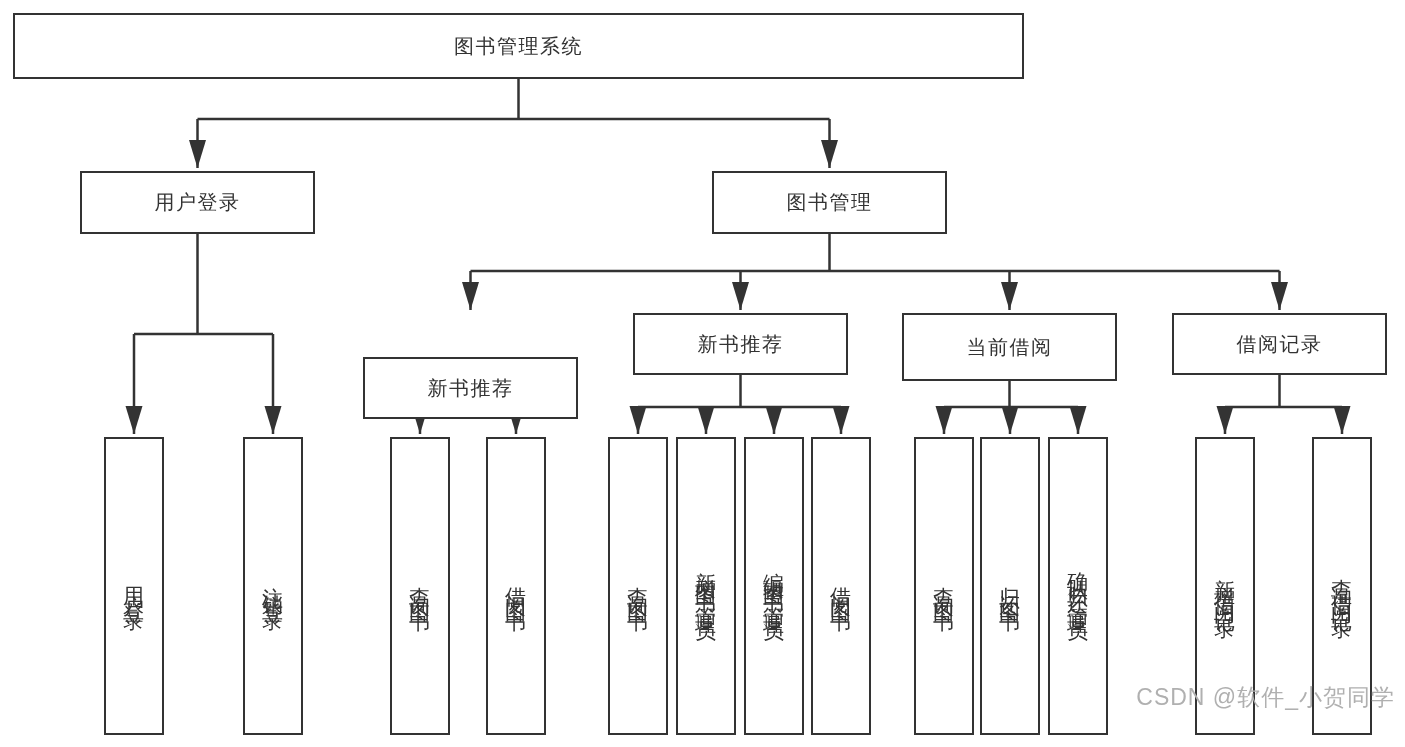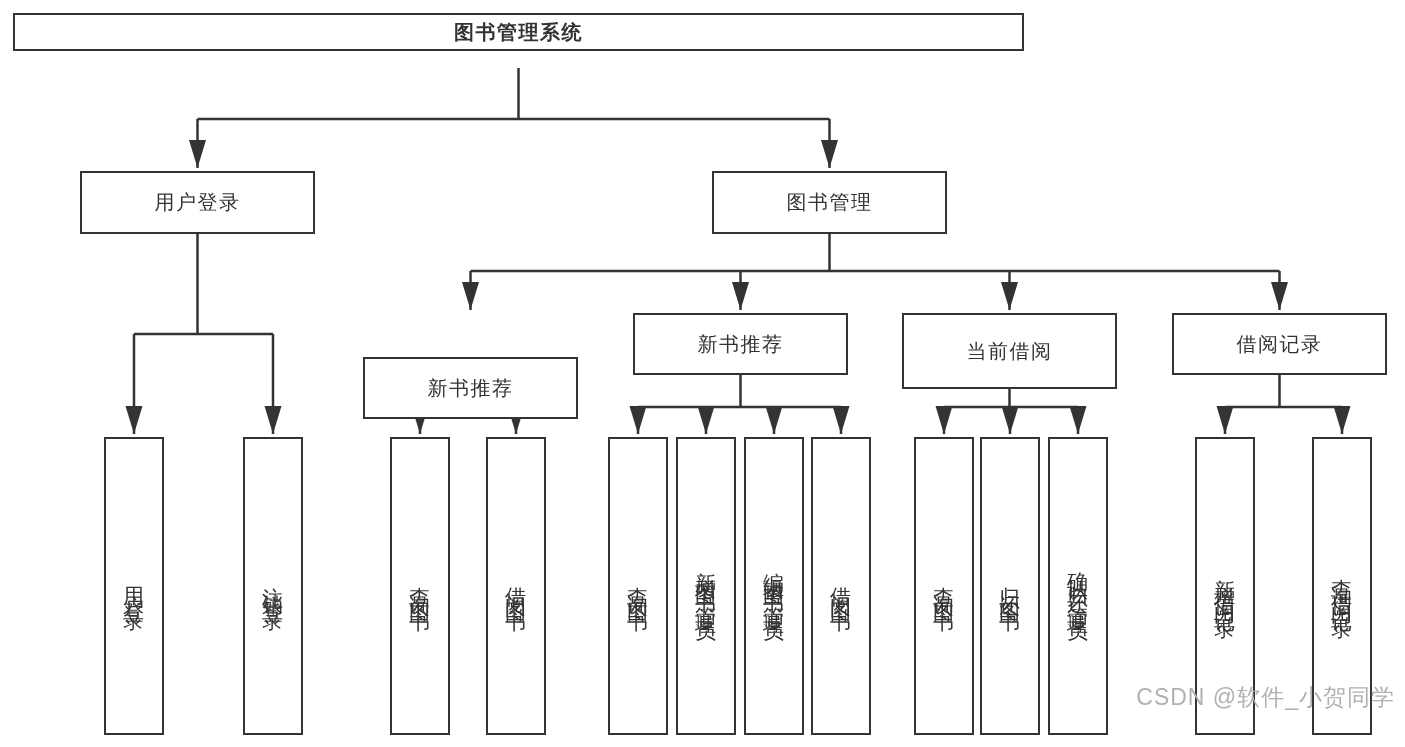--- a/index.html
+++ b/index.html
@@ -115,28 +115,28 @@
       <path d="M1010,407 V434" marker-end="url(#arr)"></path>
       <path d="M1078,407 V434" marker-end="url(#arr)"></path>
 
       <path d="M1279.5,375 V407"></path>
       <path d="M1225,407 H1342"></path>
       <path d="M1225,407 V434" marker-end="url(#arr)"></path>
       <path d="M1342,407 V434" marker-end="url(#arr)"></path>
     </g>
   </svg>
 
-  <div class="box" style="left:13px; top:13px; width:1011px; height:38px;font-weight:bold;">图书管理系统</div>
+  <div class="box" style="left:13px; top:13px; width:1011px; height:66px;">图书管理系统</div>
 
   <div class="box" style="left:80px; top:171px; width:235px; height:63px;">用户登录</div>
   <div class="box" style="left:712px; top:171px; width:235px; height:63px;">图书管理</div>
 
   <div class="box" style="left:363px; top:313px; width:215px; height:62px;margin-top:44px;">新书推荐</div>
   <div class="box" style="left:633px; top:313px; width:215px; height:62px;">新书推荐</div>
-  <div class="box" style="left:902px; top:313px; width:215px; height:76px;">当前借阅</div>
+  <div class="box" style="left:902px; top:313px; width:215px; height:68px;">当前借阅</div>
   <div class="box" style="left:1172px; top:313px; width:215px; height:62px;">借阅记录</div>
 
   <div class="leaf" style="left:104px;">
     <span>用户登录</span>
   </div>
   <div class="leaf" style="left:243px;">
     <span>注销登录</span>
   </div>
 
   <div class="leaf" style="left:390px;">

